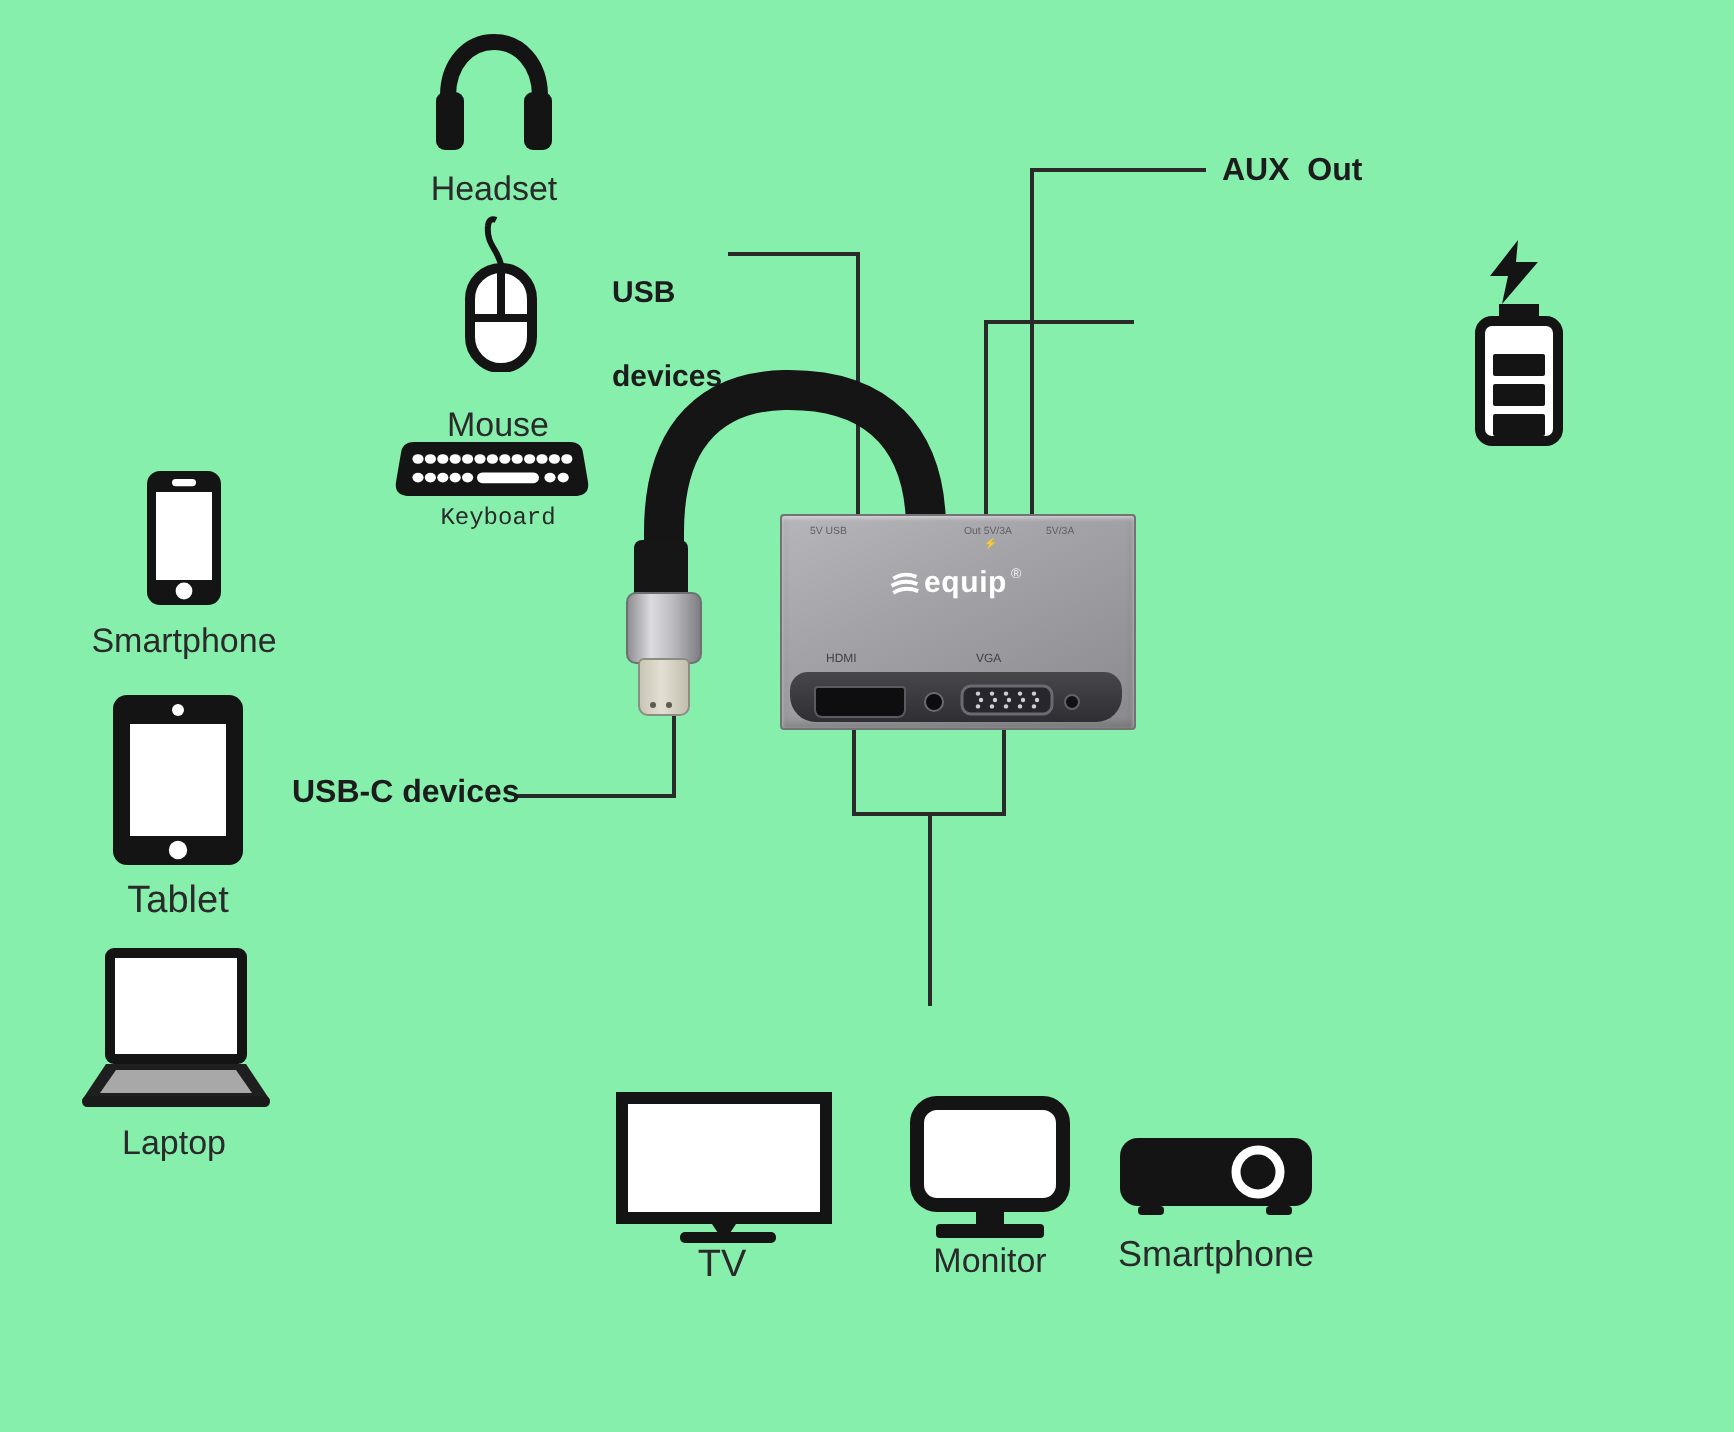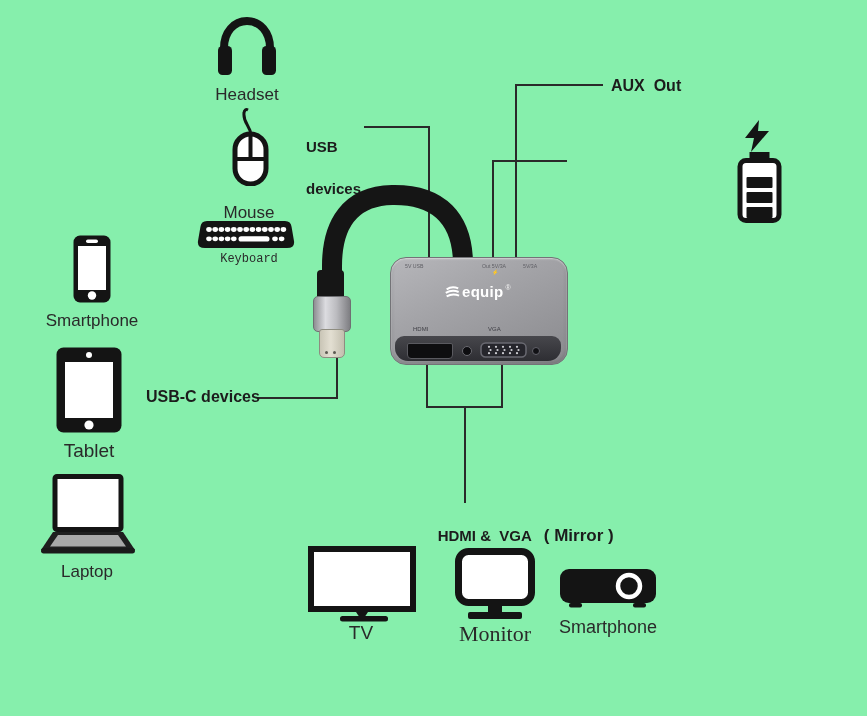--- a/index.html
+++ b/index.html
@@ -7,21 +7,21 @@
     position:relative; width:867px; height:716px; background:#86efac;
     font-family:"Liberation Sans", sans-serif; overflow:hidden;
   }
   .line { position:absolute; background:#2a2a2a; }
   .callout { position:absolute; font-weight:bold; color:#1c1c1c; white-space:pre; }
   .devlabel { position:absolute; text-align:center; font-size:17px; color:#2a2a2a; }
   .icon { position:absolute; }
   
   #hub {
     position:absolute; left:390px; top:257px; width:176px; height:106px;
-    border-radius:16px; border:1px solid #737377;
+    border-radius:2px; border:1px solid #737377;
     background:linear-gradient(155deg,#b6b6ba 0%,#a3a3a7 40%,#8a8a8e 100%);
     box-shadow:inset 0 1px 2px rgba(255,255,255,.55), inset 0 -2px 4px rgba(0,0,0,.18);
   }
   .etched { position:absolute; font-size:10px; color:#5e5e64; transform:scale(.52); transform-origin:0 0; white-space:pre; }
   .portlbl { position:absolute; font-size:10px; color:#4c4c52; transform:scale(.6); transform-origin:0 0; }
   #hub-strip {
     position:absolute; left:4px; top:78px; width:166px; height:25px;
     background:linear-gradient(#47474c,#2e2e33); border-radius:9px 9px 13px 13px;
   }
   #hdmi-port { position:absolute; left:16px; top:85px; width:44px; height:14px;
@@ -129,23 +129,20 @@
     <rect x="0" y="74" width="94" height="5.5" rx="2.7" fill="#1a1a1a"></rect>
   </svg>
   <div class="devlabel" style="left:35px;top:562px;width:104px;">Laptop</div>
 
   <div class="callout" style="left:306px;top:112px;font-size:15px;line-height:14px;">
     <div>USB</div>
     <div>devices</div>
   </div>
   <div class="callout" style="left:611px;top:77px;font-size:16px;">AUX  Out</div>
   <div class="callout" style="left:146px;top:388px;font-size:16px;">USB-C devices</div>
-  <div class="callout" style="left:421px;top:509px;font-size:15px;">
-    <span>HDMI &amp;  VGA</span><span>   </span><span style="font-size:17px;">( Mirror )</span>
-  </div>
 
   <svg class="icon" style="left:744px;top:120px;" width="26" height="32" viewBox="0 0 26 32">
     <polygon points="15,0 1,18 10,18 7,32 25,11 14,11" fill="#141414"></polygon>
   </svg>
   <svg class="icon" style="left:737px;top:149px;" width="45" height="75" viewBox="0 0 45 75">
     <rect x="12.5" y="3" width="20" height="9" fill="#141414"></rect>
     <rect x="3" y="11.5" width="39" height="60" rx="6" fill="#ffffff" stroke="#141414" stroke-width="5"></rect>
     <rect x="9.5" y="28" width="26" height="11" rx="1" fill="#141414"></rect>
     <rect x="9.5" y="43" width="26" height="11" rx="1" fill="#141414"></rect>
     <rect x="9.5" y="58" width="26" height="11" rx="1" fill="#141414"></rect>
@@ -211,21 +208,21 @@
     <polygon points="46,63 62,63 57,70.5 51,70.5" fill="#141414"></polygon>
     <rect x="32" y="70" width="48" height="5.5" rx="2.5" fill="#141414"></rect>
   </svg>
   <div class="devlabel" style="left:309px;top:622px;width:104px;font-size:19px;">TV</div>
 
   <svg class="icon" style="left:455px;top:548px;" width="80" height="72" viewBox="0 0 80 72">
     <rect x="3.5" y="3.5" width="73" height="51" rx="10" fill="#ffffff" stroke="#141414" stroke-width="7"></rect>
     <rect x="33" y="54" width="14" height="11" fill="#141414"></rect>
     <rect x="13" y="64" width="54" height="7" rx="2" fill="#141414"></rect>
   </svg>
-  <div class="devlabel" style="left:443px;top:621px;width:104px;font-size:22px;font-family:Liberation Serif, serif;">Monitor</div>
+  <div class="devlabel" style="left:443px;top:621px;width:104px;font-size:17px;">Monitor</div>
 
   <svg class="icon" style="left:560px;top:566px;" width="96" height="44" viewBox="0 0 96 44">
     <rect x="0" y="3" width="96" height="34" rx="9" fill="#141414"></rect>
     <circle cx="69" cy="20" r="11" fill="none" stroke="#ffffff" stroke-width="4.5"></circle>
     <rect x="9" y="37" width="13" height="4.5" rx="2" fill="#141414"></rect>
     <rect x="73" y="37" width="13" height="4.5" rx="2" fill="#141414"></rect>
   </svg>
   <div class="devlabel" style="left:556px;top:617px;width:104px;font-size:18px;">Smartphone</div>
 
 </div>

